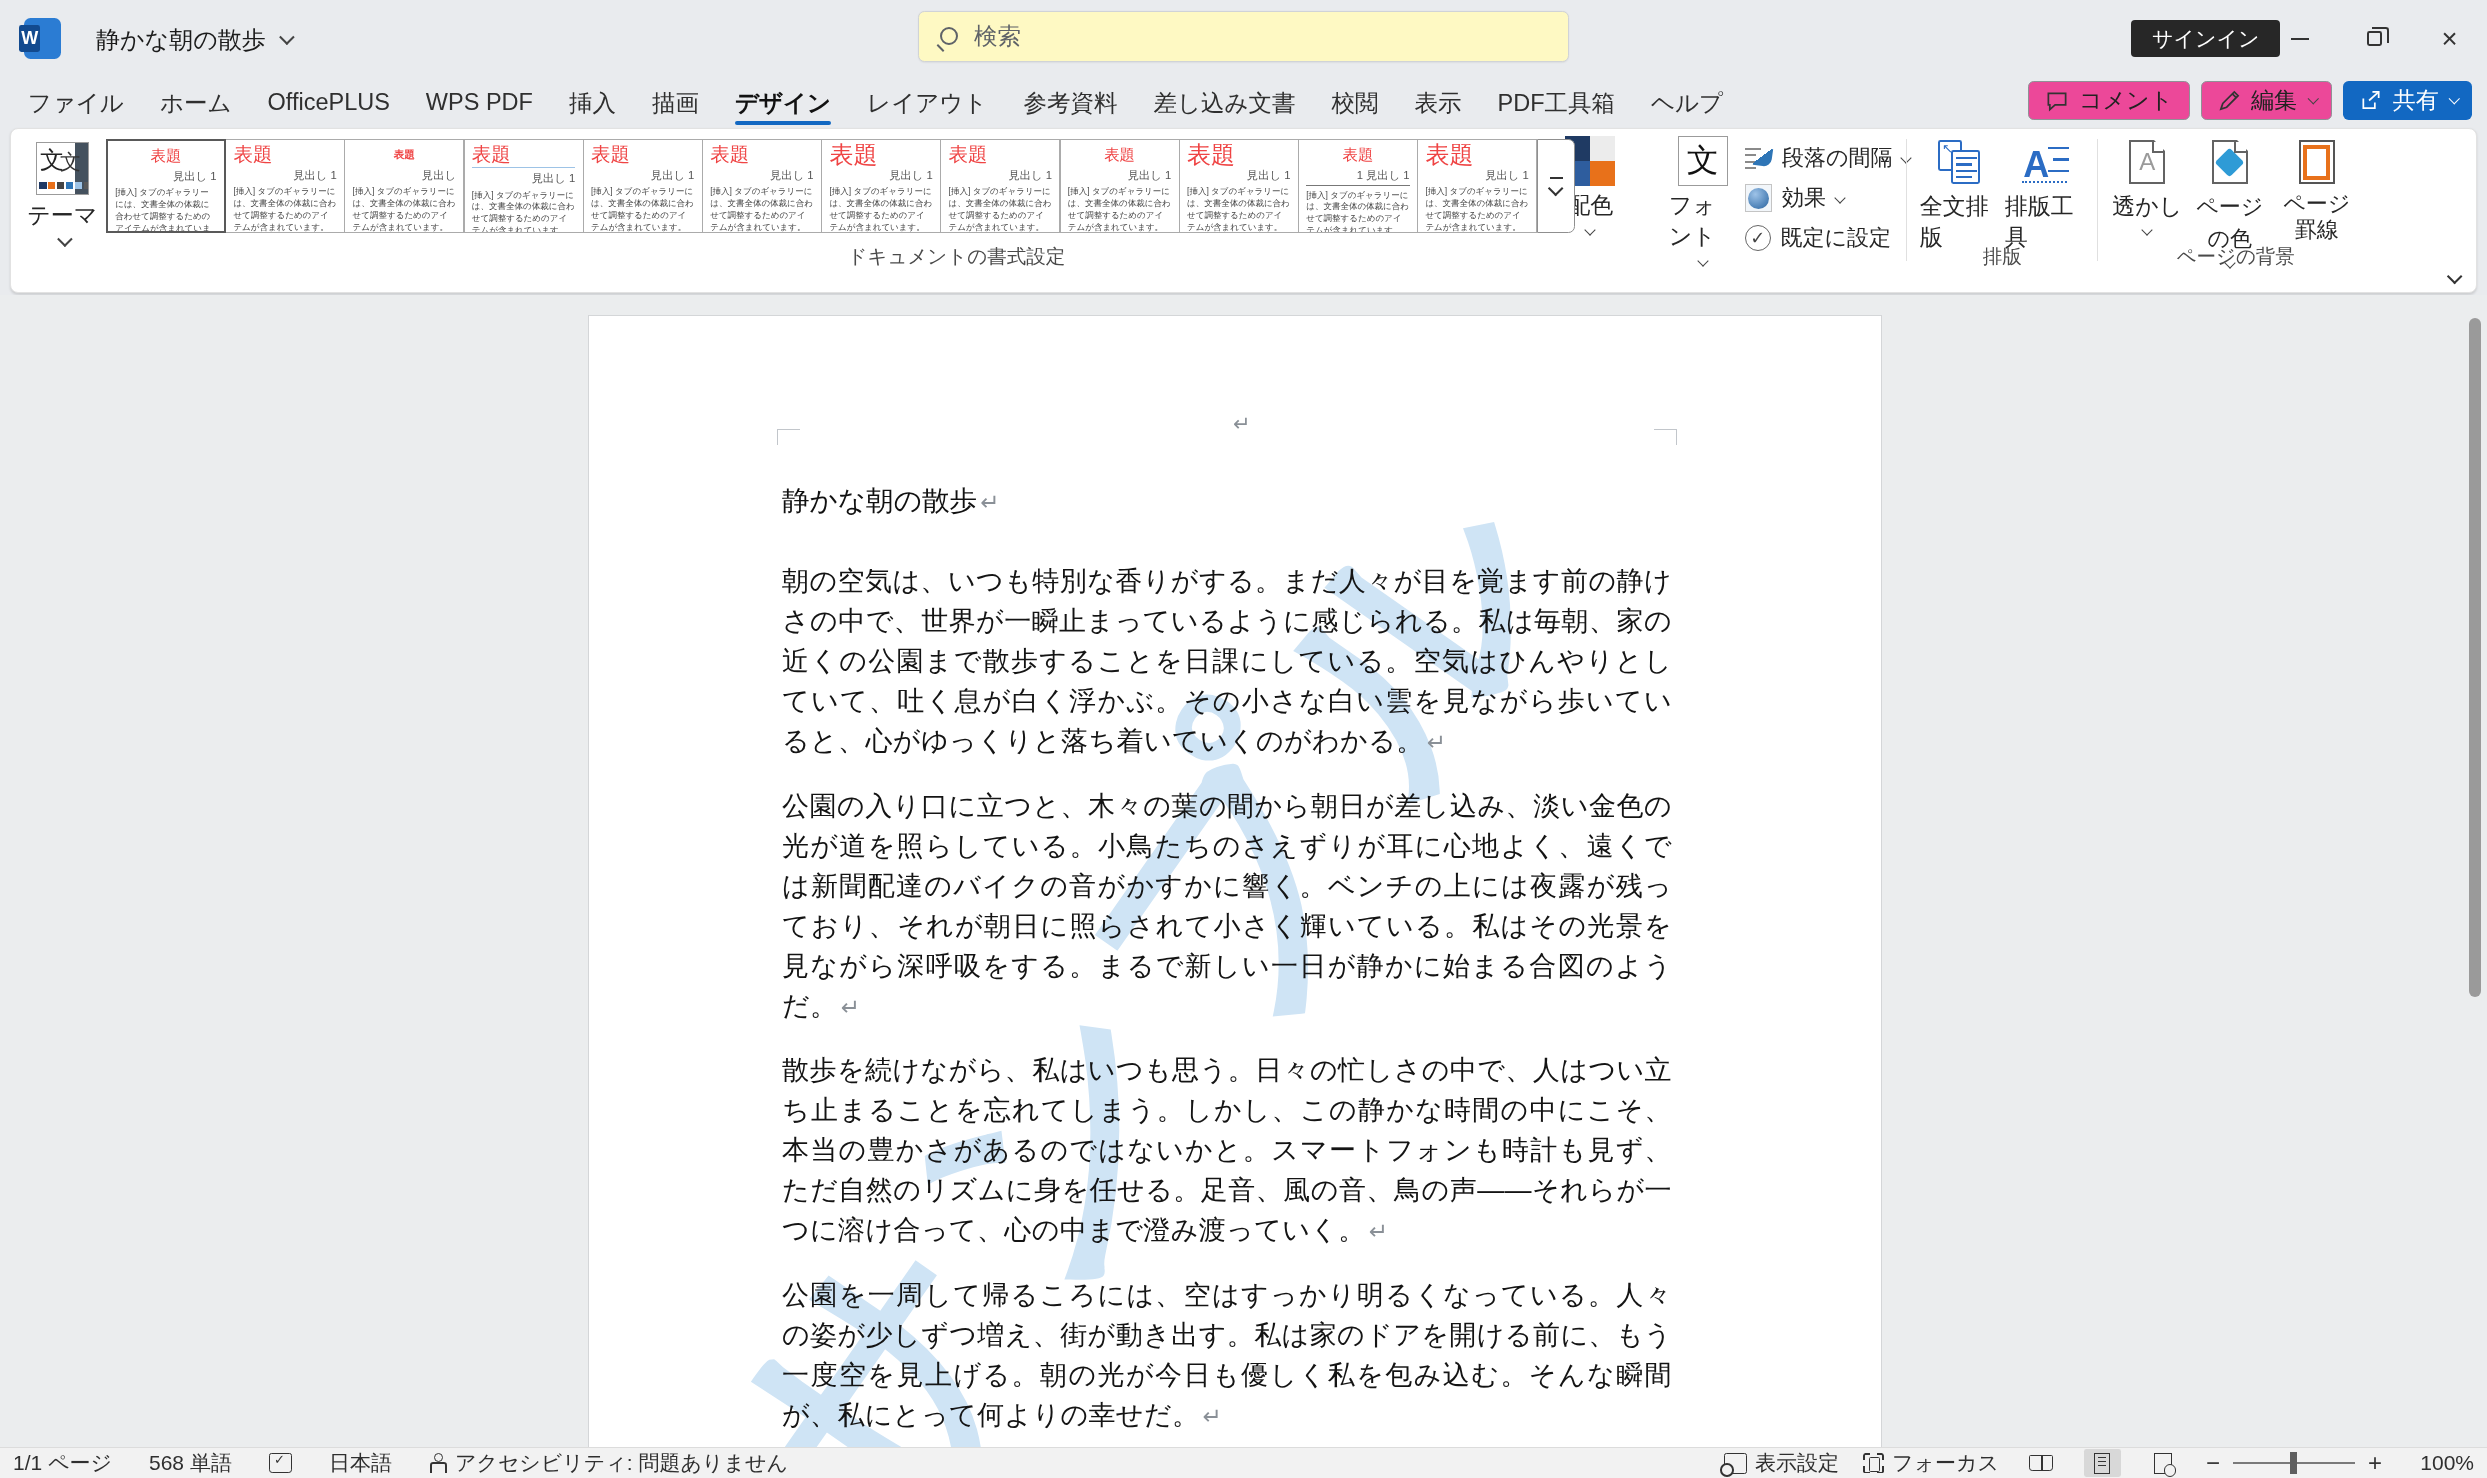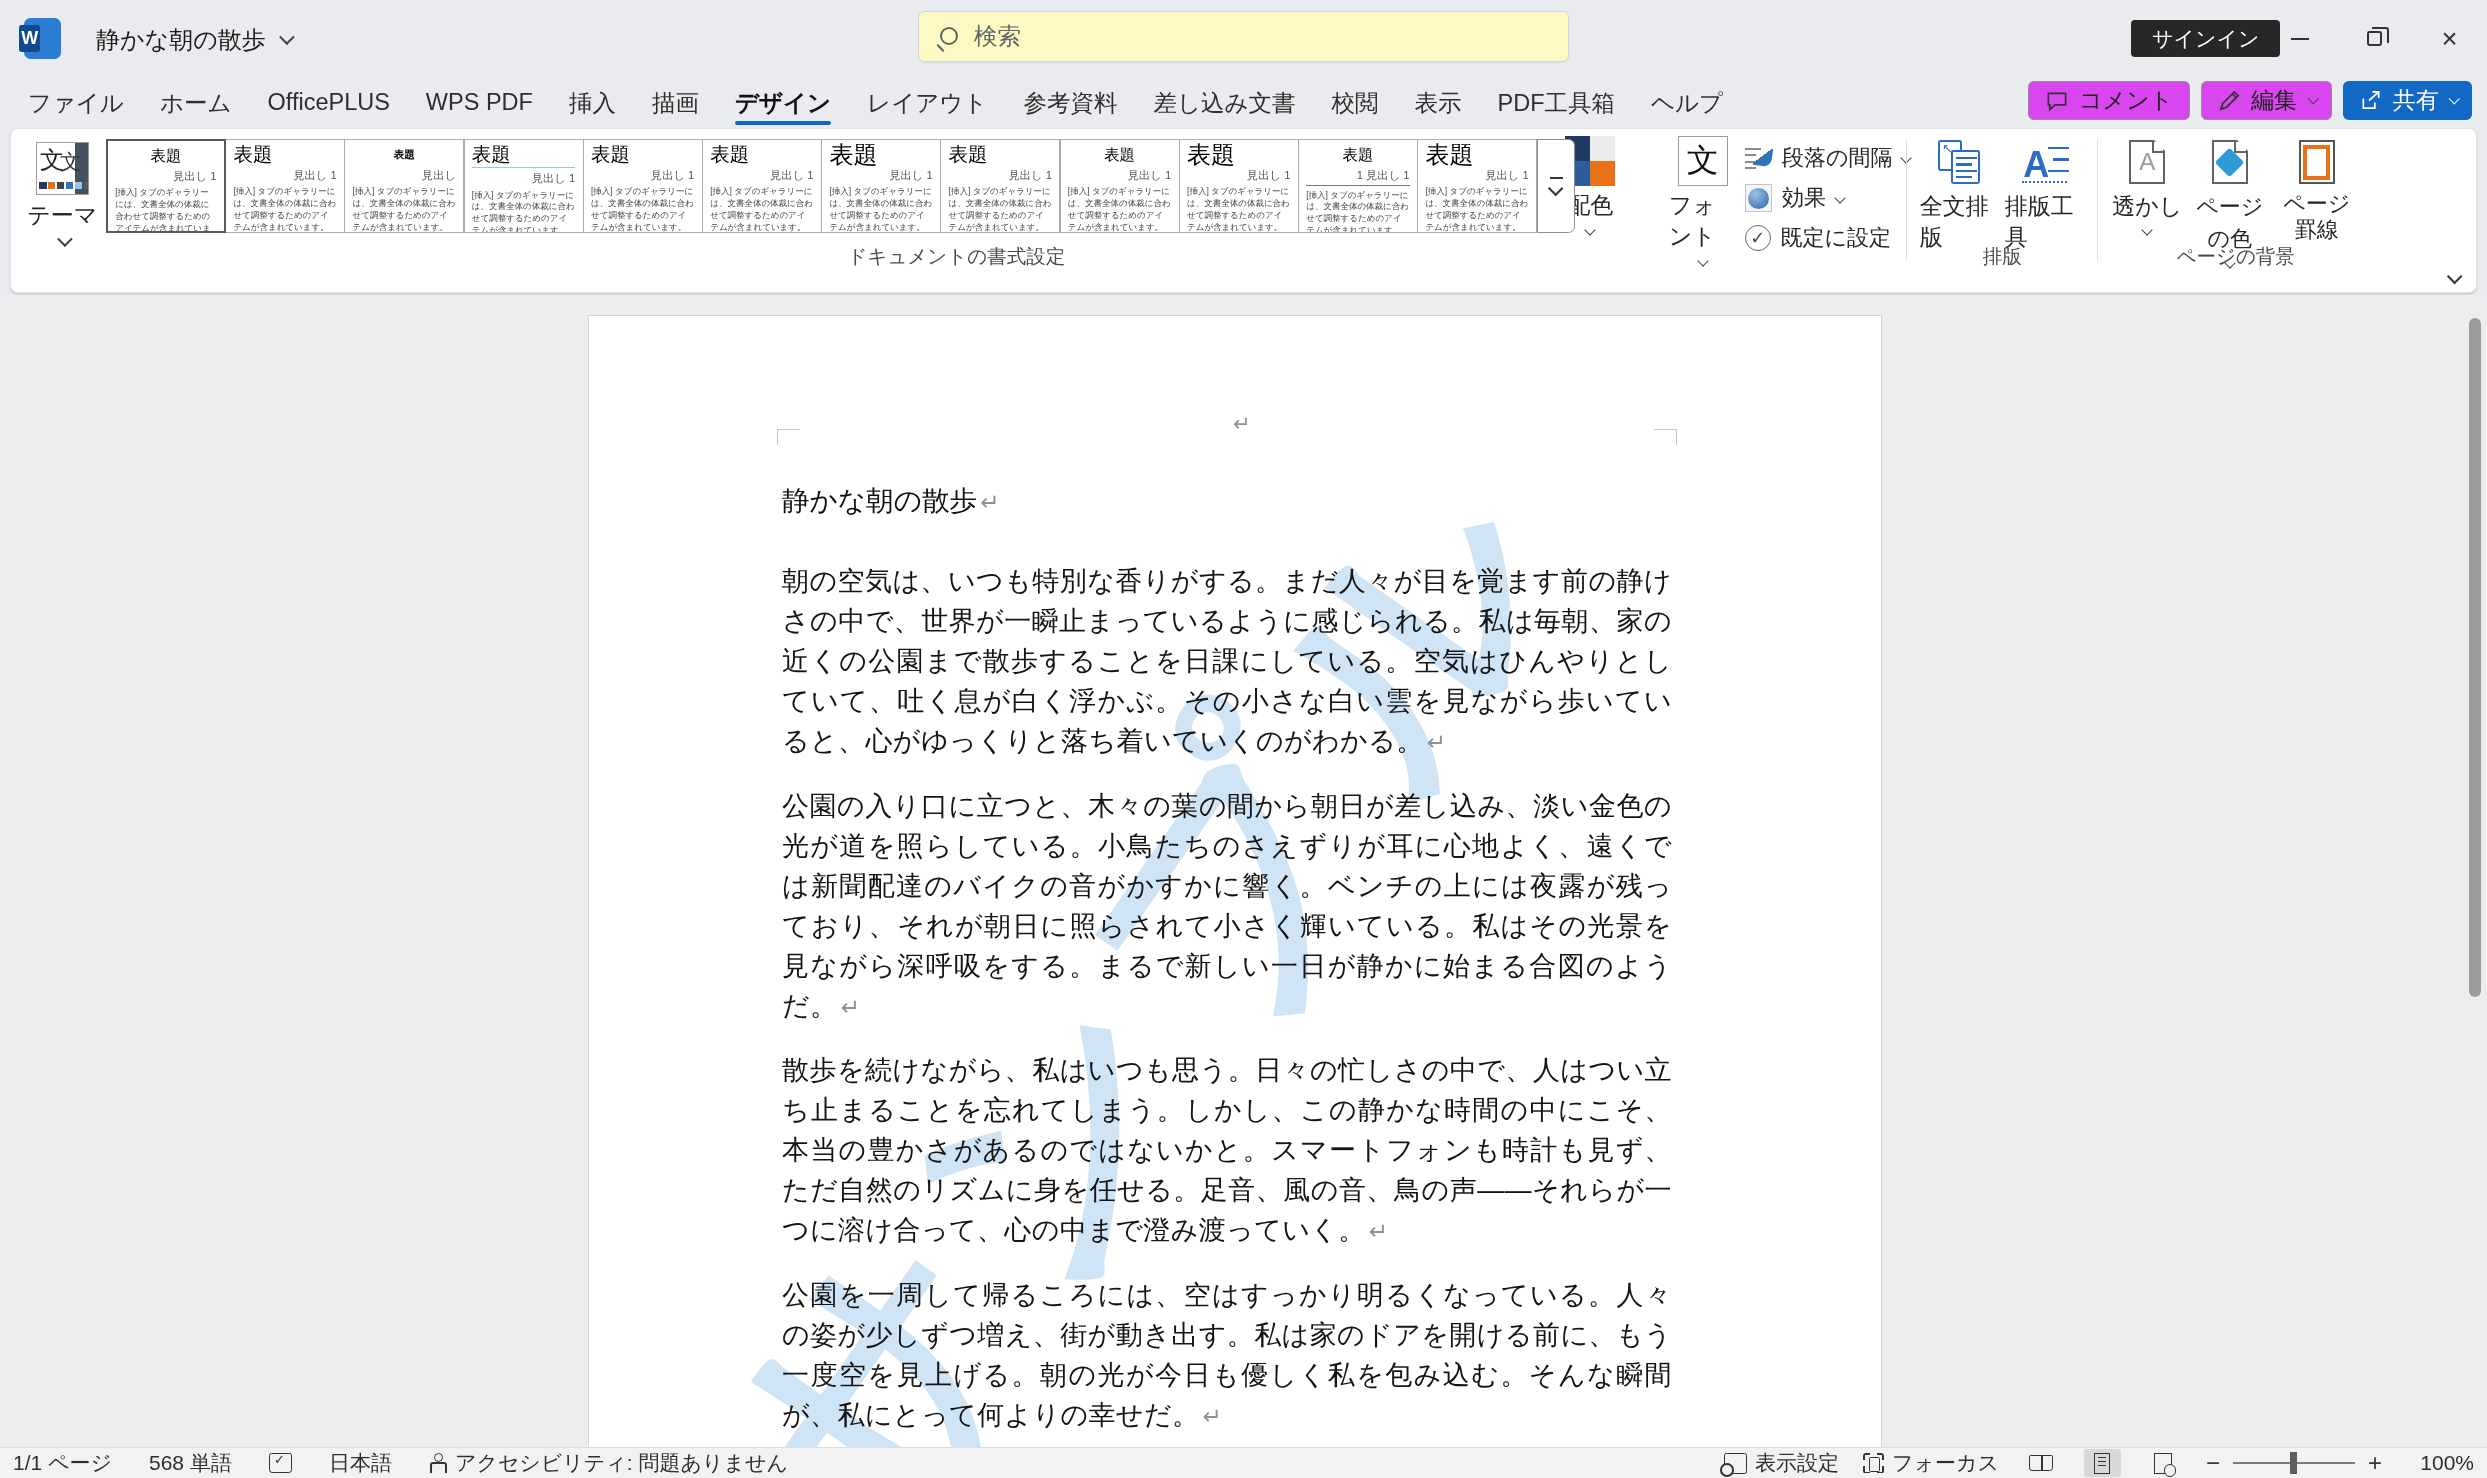--- a/index.html
+++ b/index.html
@@ -24,40 +24,40 @@
   .minbar{width:18px;height:2px;background:#333;}
   .restore-box{width:14.6px;height:14.6px;border:2px solid #333;border-radius:2.4px;position:relative;background:transparent;}
   .restore-box::before{content:"";position:absolute;left:3.2px;top:-6.5px;width:14.6px;height:14.6px;border:2px solid #333;border-left:none;border-bottom:none;border-radius:0 3.2px 0 0;}
 
   
   .tabrow{position:absolute;top:77px;left:0;right:0;height:51px;display:flex;align-items:center;padding-left:9.7px;}
   .tab{position:relative;font-size:23.5px;color:#2f2f2f;padding:0 18px;height:51px;display:flex;align-items:center;}
   .tab.active{font-weight:bold;color:#111;}
   .tab.active::after{content:"";position:absolute;left:18px;right:18px;bottom:3.2px;height:4px;border-radius:2.4px;background:var(--accent);}
   .tabrow-right{position:absolute;right:14.6px;top:81px;display:flex;gap:11.3px;align-items:center;}
-  .pillbtn{height:39px;border:1.2px solid #8f9196;border-radius:5.7px;background:#d946ef;display:flex;align-items:center;gap:9.7px;padding:0 16px;font-size:23px;color:#222;}
+  .pillbtn{height:39px;border:1.2px solid #8f9196;border-radius:5.7px;background:#ec4899;display:flex;align-items:center;gap:9.7px;padding:0 16px;font-size:23px;color:#222;}
   .pillbtn .chev{width:8px;height:8px;border-width:1.6px;}
   .share{background:var(--accent);border:none;color:#fff;}
   .share .chev{border-color:#fff;}
   .icon-svg{flex:none;}
 
   
   .ribbon{position:absolute;top:128px;left:9.7px;right:9.7px;height:165px;background:#fff;border-radius:8px;box-shadow:0 1.6px 2.4px rgba(0,0,0,.12);border:0.8px solid #e2e2e2;}
   .bigbtn{position:absolute;display:flex;flex-direction:column;align-items:center;gap:4.9px;font-size:23px;color:#262626;}
   .theme-btn{left:9.7px;top:8px;width:84px;height:149px;justify-content:flex-start;padding-top:4.9px;}
   .theme-icon{width:53px;height:53px;border:0.8px solid #9b9b9b;background:#fff;position:relative;overflow:hidden;}
   .theme-icon::before{content:"";position:absolute;right:0;top:0;width:13px;height:100%;background:#44515e;}
   .theme-icon .tchar{position:absolute;left:3.2px;top:1.6px;font-size:24px;color:#222;}
   .theme-icon .tchar2{position:absolute;left:23px;top:4.9px;font-size:21px;color:#333;}
   .theme-sw{position:absolute;left:2.4px;bottom:4.9px;display:flex;gap:1.6px;}
   .theme-sw i{width:7.3px;height:7.3px;display:block;}
   .gallery{position:absolute;left:96px;top:9.7px;height:94px;display:flex;}
   .gcard{width:120px;height:94px;border:0.8px solid #ababab;margin-left:-0.8px;background:#fff;padding:5.7px 7.3px;overflow:hidden;position:relative;}
   .gcard.selected{border:2px solid #595959;z-index:2;}
-  .g-title{font-size:15.4px;color:#000000;line-height:19.5px;}
+  .g-title{font-size:15.4px;color:#ef4444;line-height:19.5px;}
   .g-title.center{text-align:center;}
   .g-title.small{font-size:10.5px;font-weight:bold;text-align:center;}
   .g-title.big{font-size:19.5px;}
   .g-title.xl{font-size:24px;}
   .g-title.underline{border-bottom:1.6px solid #9dc3e6;padding-bottom:2.4px;}
   .g-head{font-size:11.3px;color:#555;margin-top:3.2px;text-align:right;}
   .g-head.rule{border-bottom:0.8px solid #777;padding-bottom:2.4px;}
   .g-body{font-size:8.5px;line-height:11.8px;color:#444;margin-top:3.2px;}
   .gexpand{width:38px;height:94px;border:1.2px solid #8f8f8f;border-radius:0 6.5px 6.5px 0;display:flex;flex-direction:column;align-items:center;justify-content:center;gap:3.2px;background:#fff;z-index:2;}
   .gexpand .bar{width:13px;height:2px;background:#333;}

